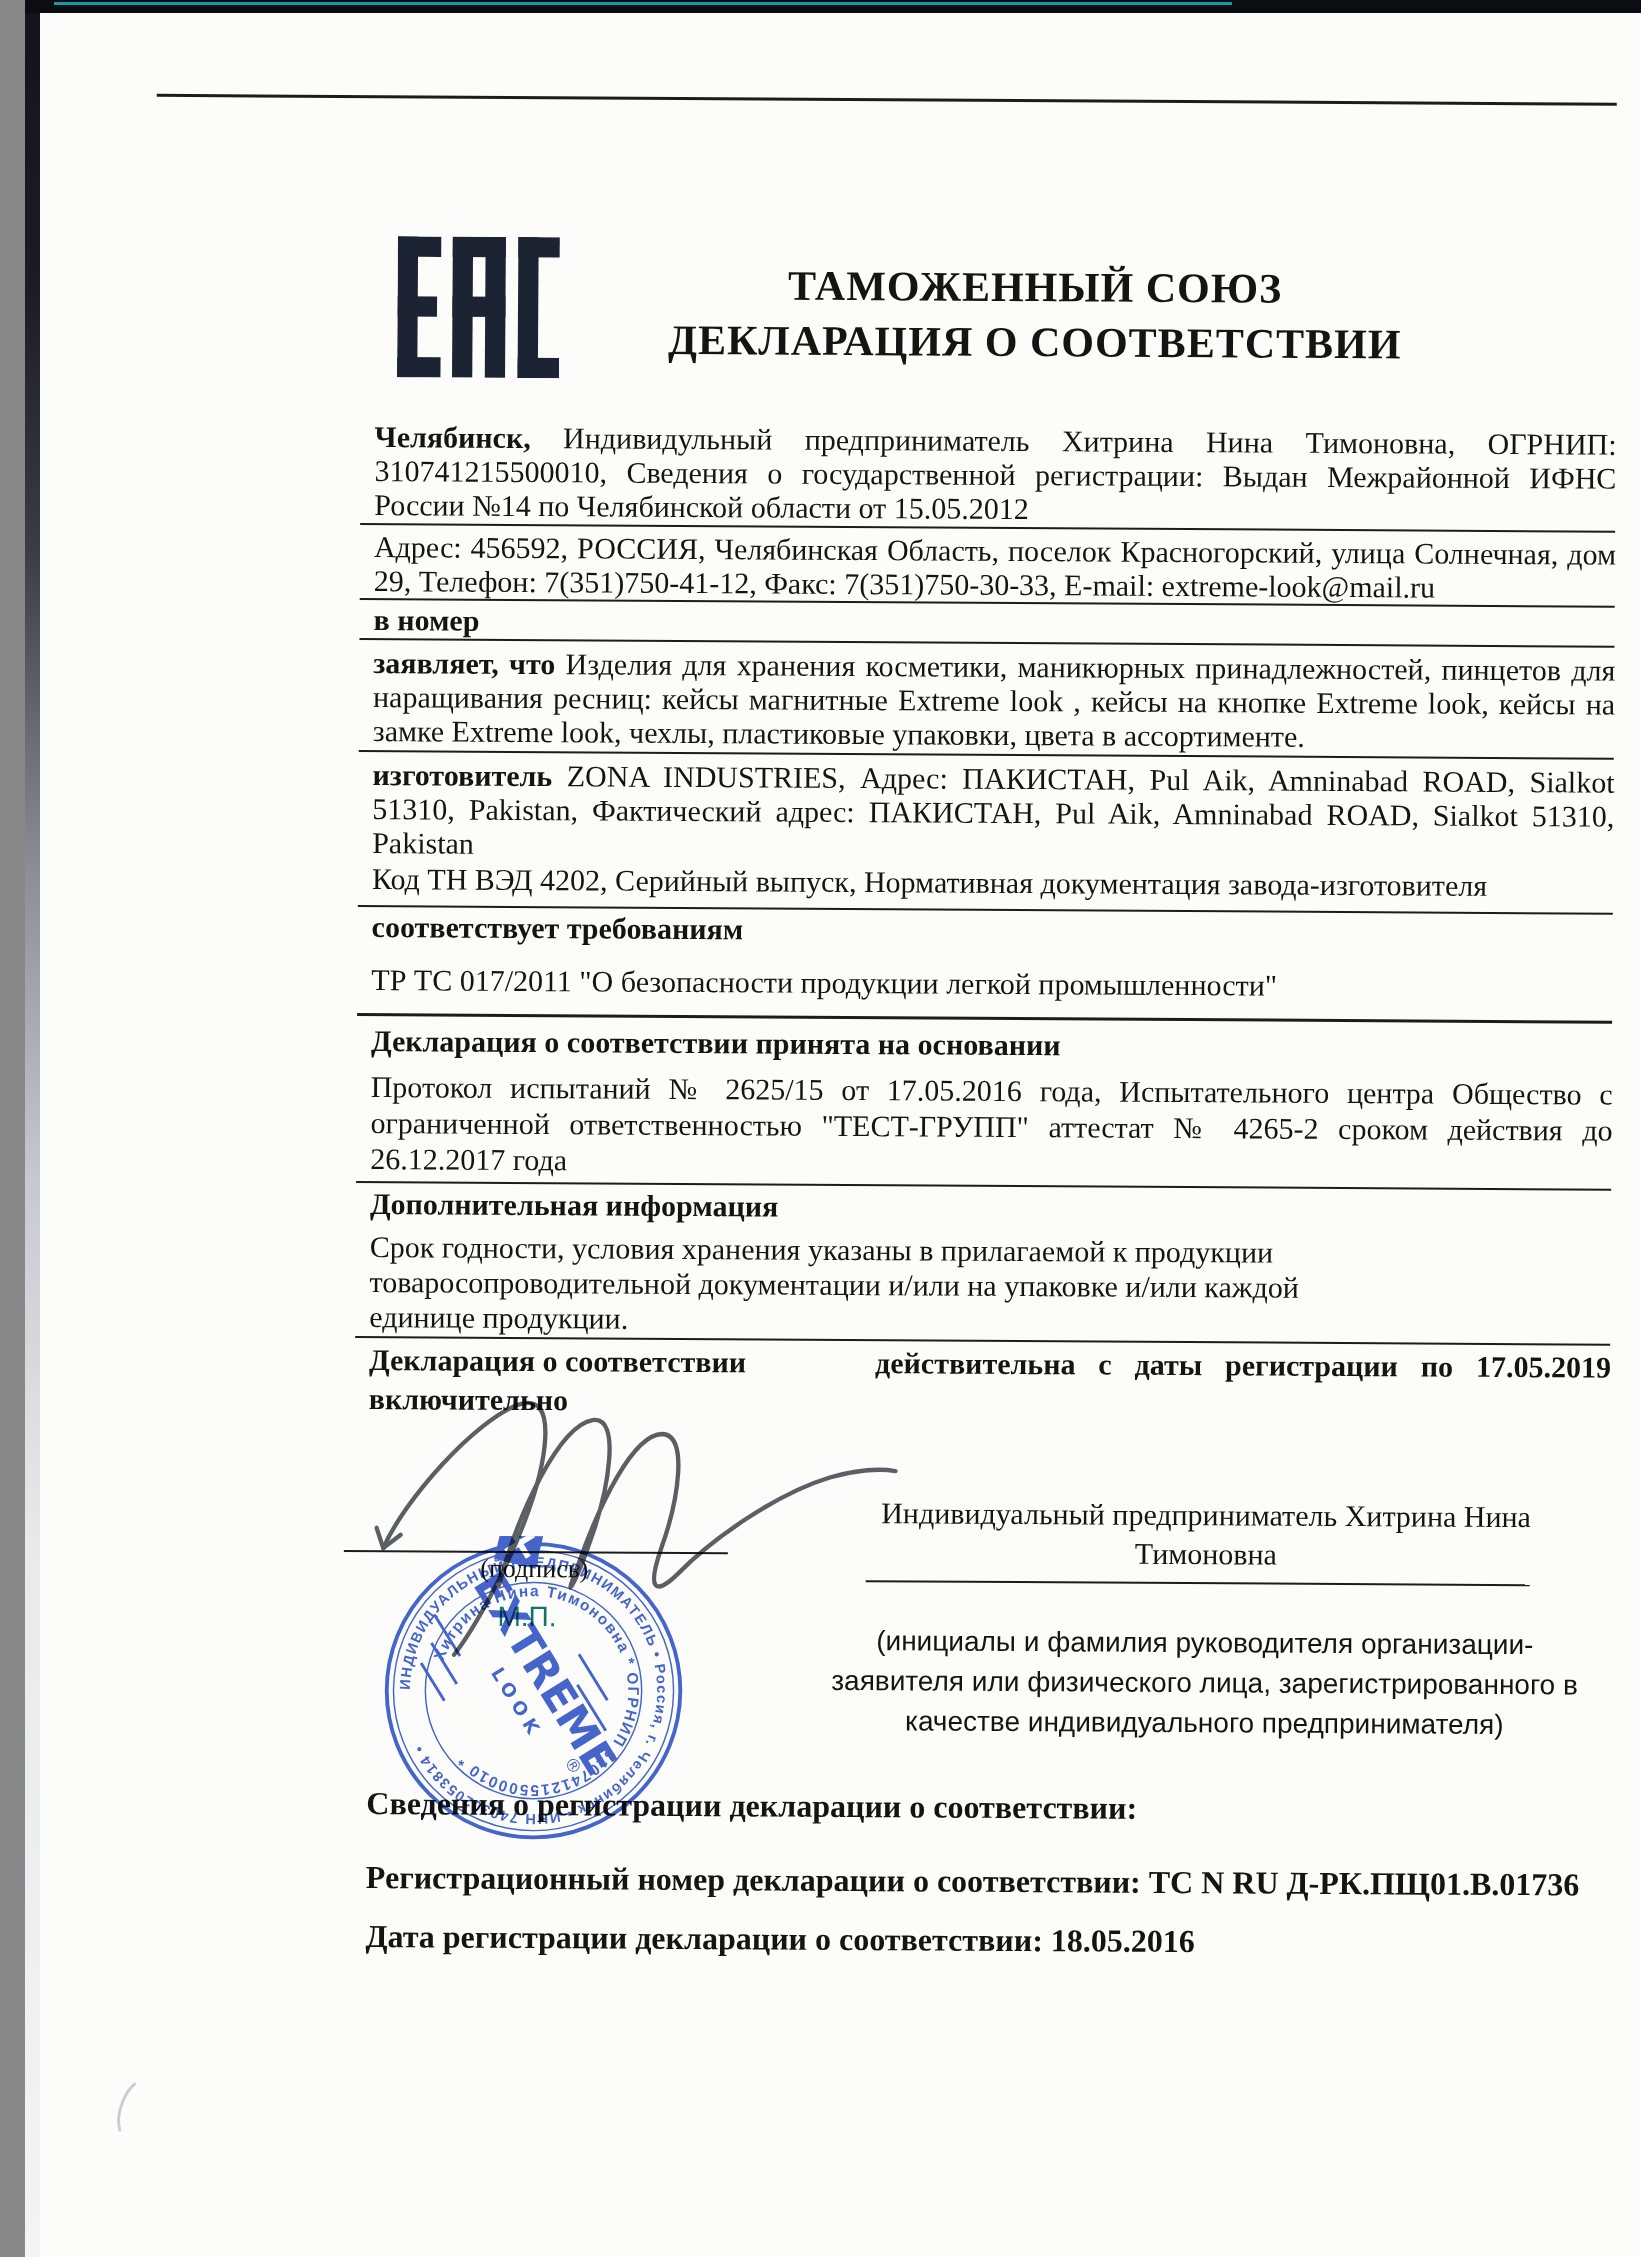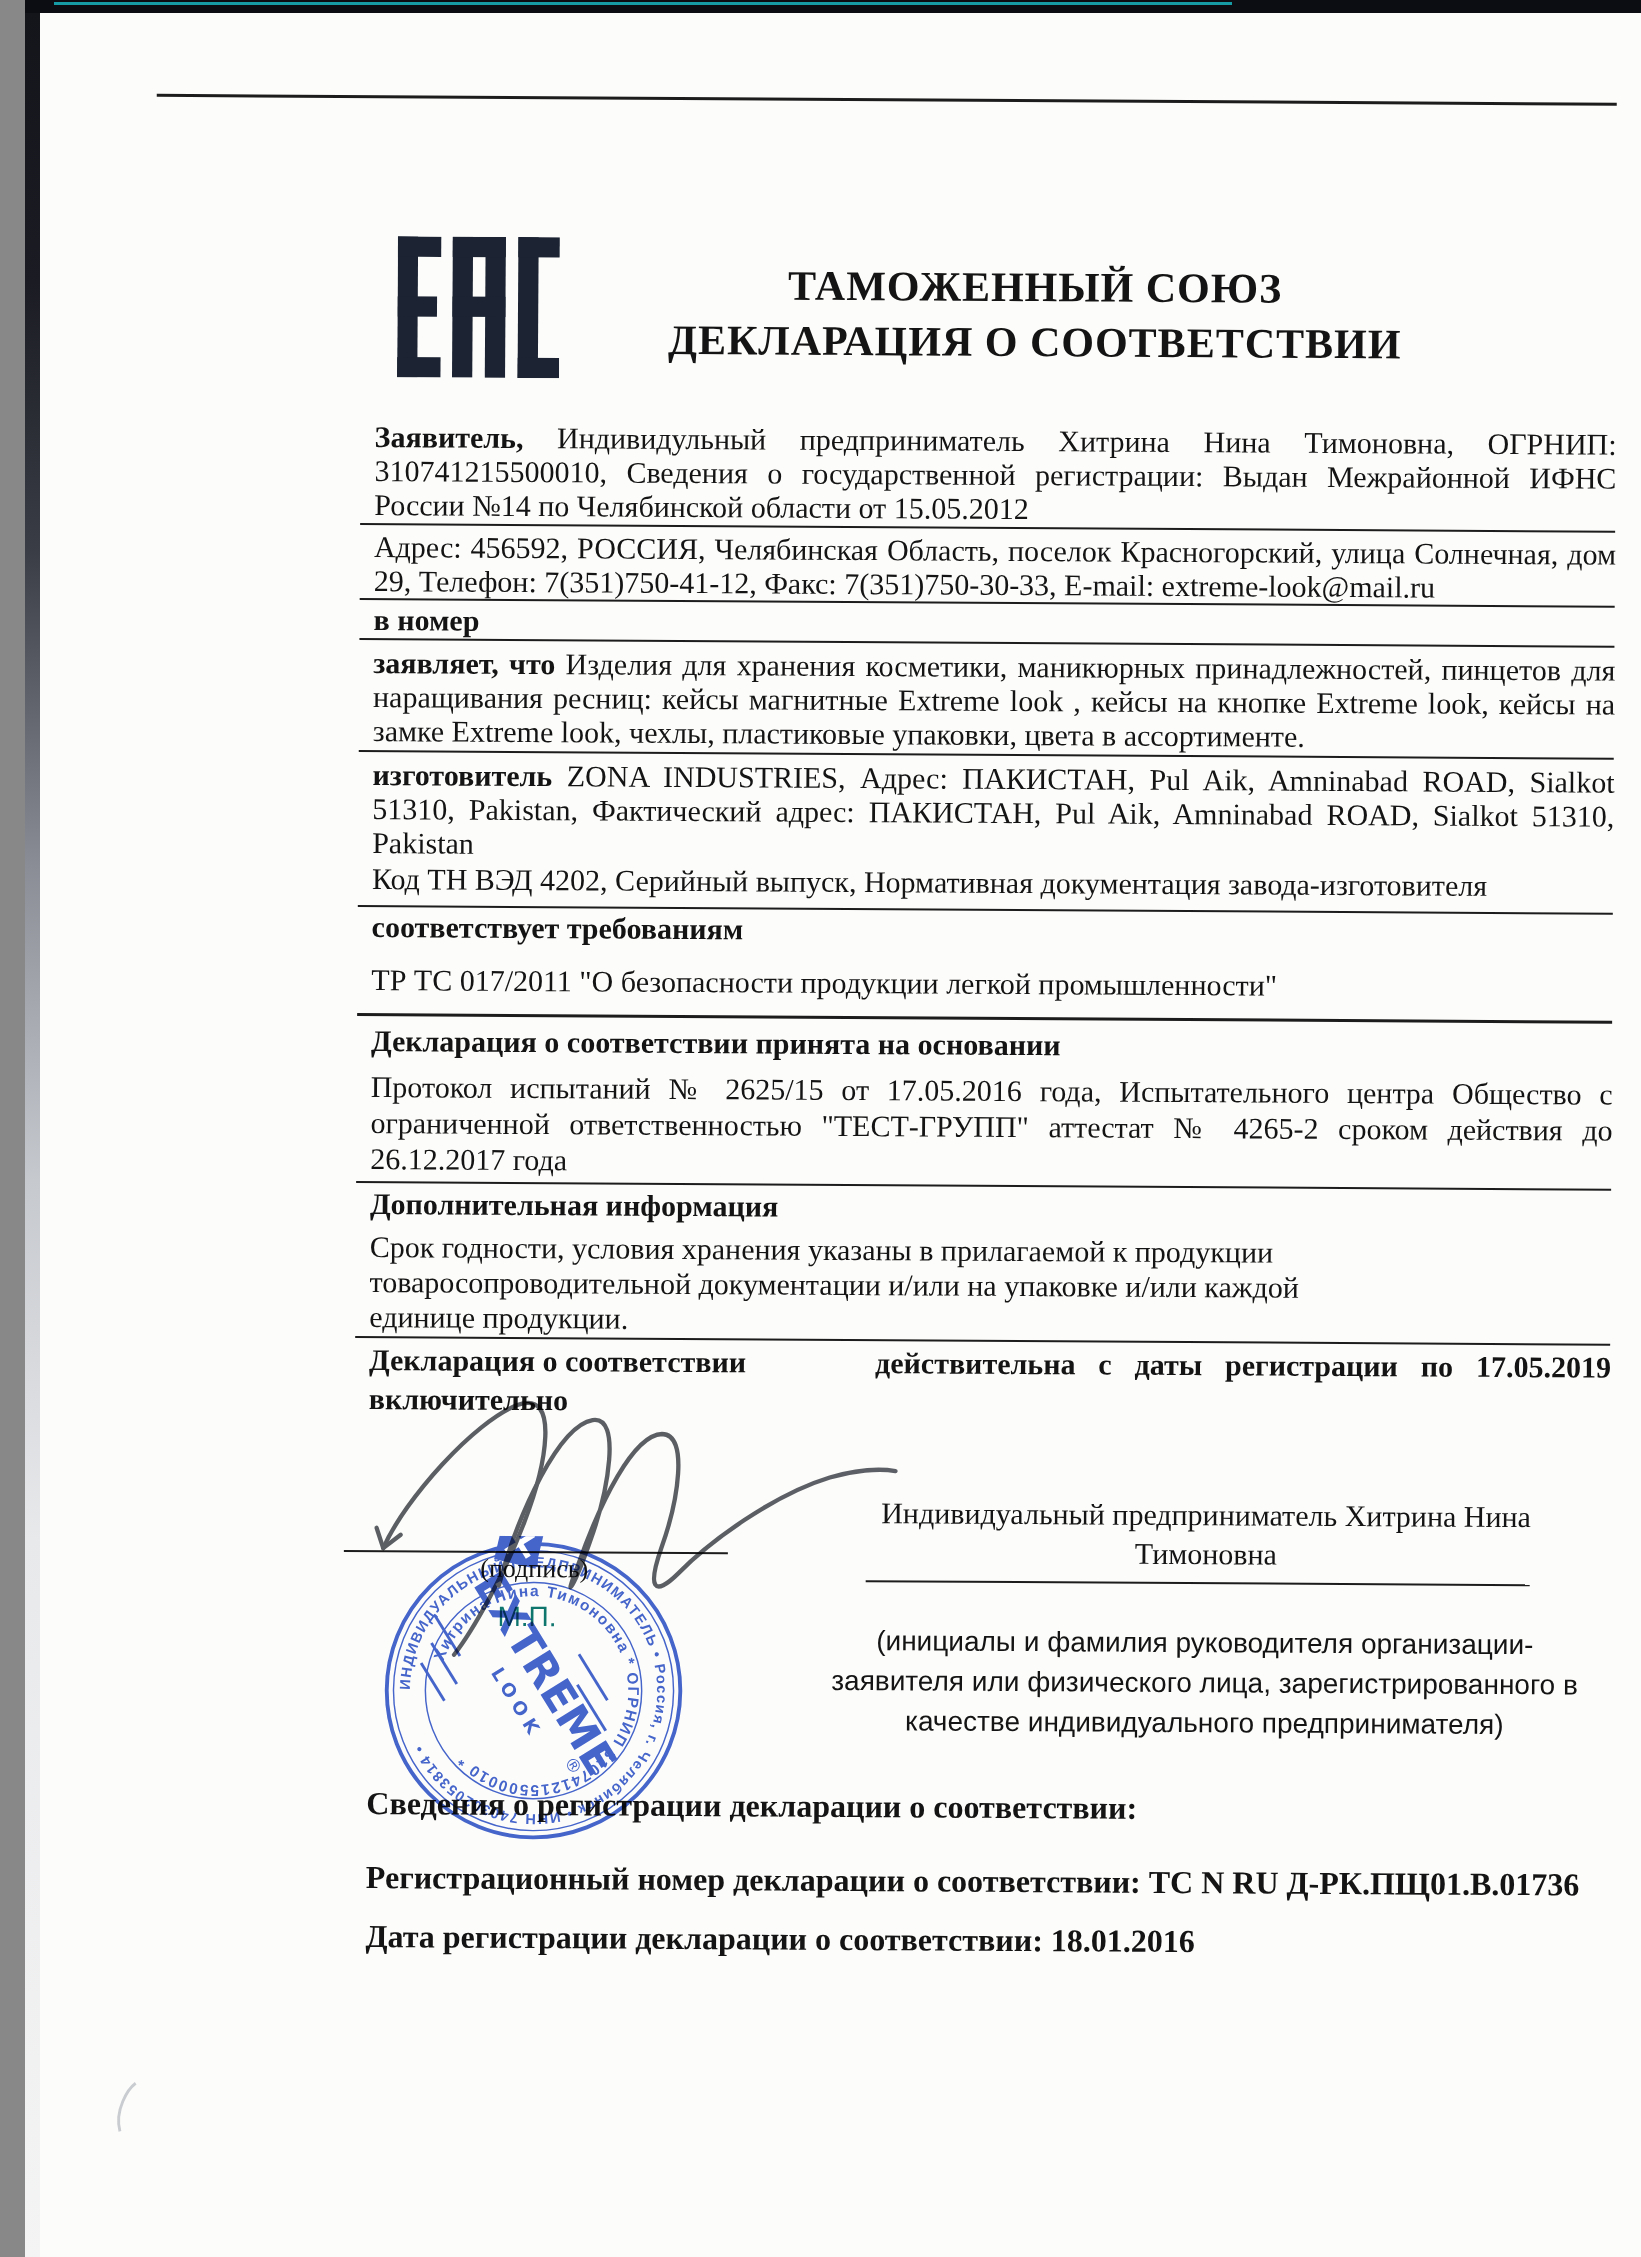--- a/index.html
+++ b/index.html
@@ -48,21 +48,21 @@
         <rect x="125" y="125" width="43" height="21"></rect>
       </g>
     </svg>
 
     <div class="abs title" style="left:541px;top:259px;width:937px;">
       <div>ТАМОЖЕННЫЙ СОЮЗ</div>
       <div>ДЕКЛАРАЦИЯ О СООТВЕТСТВИИ</div>
     </div>
 
     <p class="abs t j" style="left:350px;top:423px;width:1242px;">
-      <span class="b">Заявитель,</span><span> Индивидульный предприниматель Хитрина Нина Тимоновна, ОГРНИП: 310741215500010, Сведения о государственной регистрации: Выдан Межрайонной ИФНС России №14 по Челябинской области от 15.05.2012</span>
+      <span class="b">Челябинск,</span><span> Индивидульный предприниматель Хитрина Нина Тимоновна, ОГРНИП: 310741215500010, Сведения о государственной регистрации: Выдан Межрайонной ИФНС России №14 по Челябинской области от 15.05.2012</span>
     </p>
     <div class="rule" style="left:336px;top:526px;width:1255px;"></div>
 
     <p class="abs t j" style="left:350px;top:533px;width:1242px;">Адрес: 456592, РОССИЯ, Челябинская Область, поселок Красногорский, улица Солнечная, дом 29, Телефон: 7(351)750-41-12, Факс: 7(351)750-30-33, E-mail: extreme-look@mail.ru</p>
     <div class="rule" style="left:336px;top:601px;width:1255px;"></div>
 
     <p class="abs t b" style="left:350px;top:606px;">в номер</p>
     <div class="rule" style="left:336px;top:641px;width:1255px;"></div>
 
     <p class="abs t j" style="left:350px;top:649px;width:1242px;">
@@ -108,21 +108,21 @@
         <path d="M378 1606 L371 1585 M378 1606 L396 1592"></path>
         <path d="M498 1644 C518 1566 560 1478 594 1472 C624 1467 611 1545 592 1598 C577 1642 563 1666 580 1622 C602 1558 636 1487 666 1486 C694 1486 683 1556 666 1604 C652 1645 658 1656 684 1630 C716 1597 782 1548 840 1530 C864 1523 890 1520 908 1523"></path>
       </g>
     </svg>
 
     <p class="abs big" style="left:350px;top:1788px;margin:0;">Сведения о регистрации декларации о соответствии:</p>
     <p class="abs big" style="left:350px;top:1862px;margin:0;">
       <span>Регистрационный номер декларации о соответствии:</span><span> ТС N RU Д-РК.ПЩ01.В.01736</span>
     </p>
     <p class="abs big" style="left:350px;top:1921px;margin:0;">
-      <span>Дата регистрации декларации о соответствии:</span><span> 18.01.2016</span>
+      <span>Дата регистрации декларации о соответствии:</span><span> 18.05.2016</span>
     </p>
 
     <svg class="abs blend" style="left:362px;top:1538px;opacity:.88;" width="309" height="309" viewBox="0 0 320 320">
       <g stroke="#2b4fc4" fill="none">
         <circle cx="160" cy="160" r="152" stroke-width="4"></circle>
         <circle cx="160" cy="160" r="145" stroke-width="1.5"></circle>
         <circle cx="160" cy="160" r="112" stroke-width="1.5"></circle>
       </g>
       <defs>
         <path id="ringOuter" d="M 32 160 A 128 128 0 1 1 32 160.01"></path>

